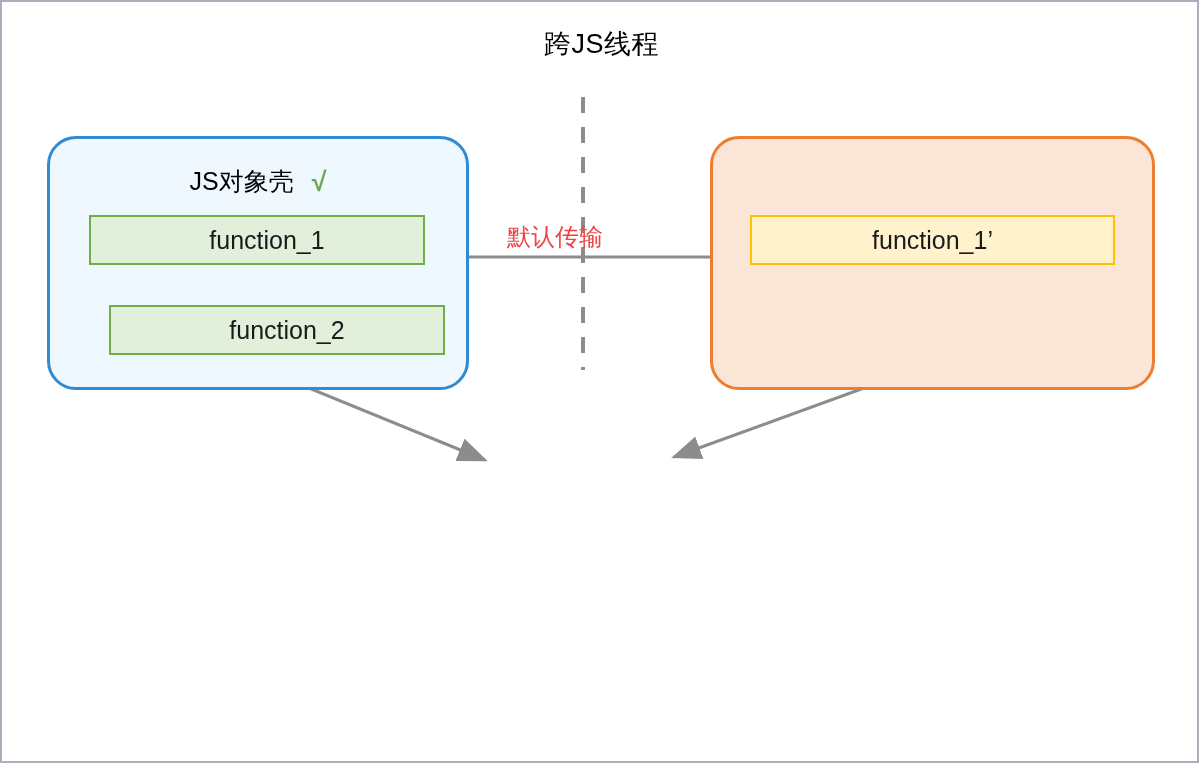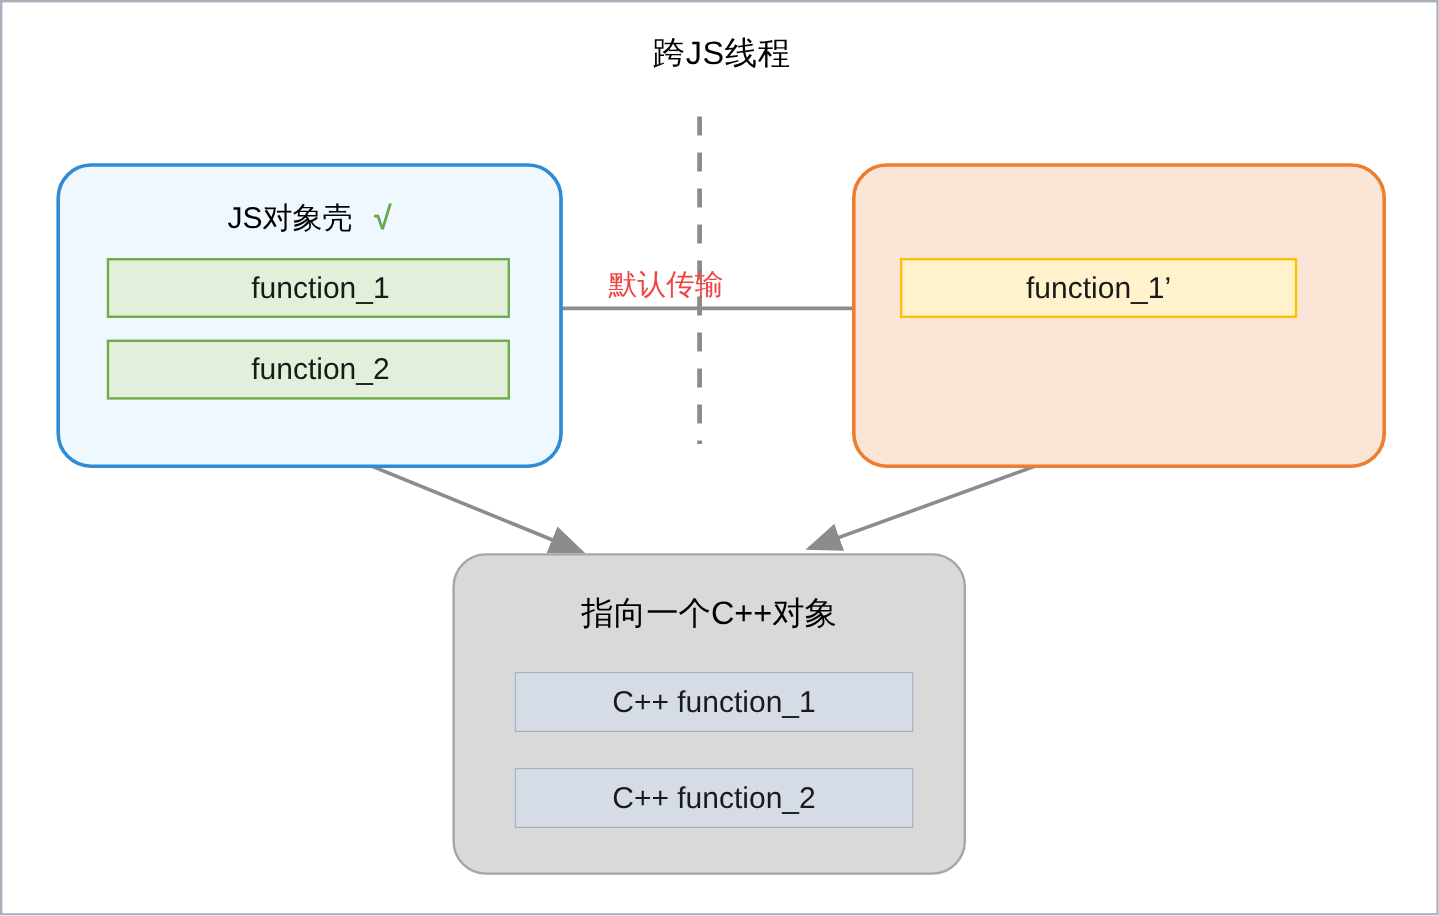--- a/index.html
+++ b/index.html
@@ -92,27 +92,27 @@
   .fn-green {
     left: 39px;
     width: 336px;
     height: 50px;
     background: #e2efda;
     border: 2px solid #70ad47;
     padding-left: 20px;
   }
   .fn-yellow {
     left: 37px;
-    width: 331px;
+    width: 365px;
     height: 50px;
     background: #fff2cc;
     border: 2px solid #ffc000;
   }
   .fn-row-1 { top: 76px; }
-  .fn-row-2 { top: 144px; }
+  .fn-row-2 { top: 166px; margin-left: 20px; }
 
   .cpp-box {
     position: absolute;
     left: 375px;
     top: 459px;
     width: 428px;
     height: 268px;
     box-sizing: border-box;
     background: #d9d9d9;
     border: 2px solid #a6a6a6;
@@ -184,19 +184,14 @@
       <span>JS对象壳</span><span class="check-icon">√</span>
     </div>
     <div class="fn-box fn-green fn-row-1">function_1</div>
     <div class="fn-box fn-green fn-row-2">function_2</div>
   </div>
 
   <div class="shell-box shell-right">
     <div class="fn-box fn-yellow fn-row-1">function_1’</div>
   </div>
 
-  <div class="cpp-box">
-    <div class="cpp-header">指向一个C++对象</div>
-    <div class="cpp-fn cpp-row-1">C++ function_1</div>
-    <div class="cpp-fn cpp-row-2">C++ function_2</div>
-  </div>
 
 </div>
 
 </body></html>

